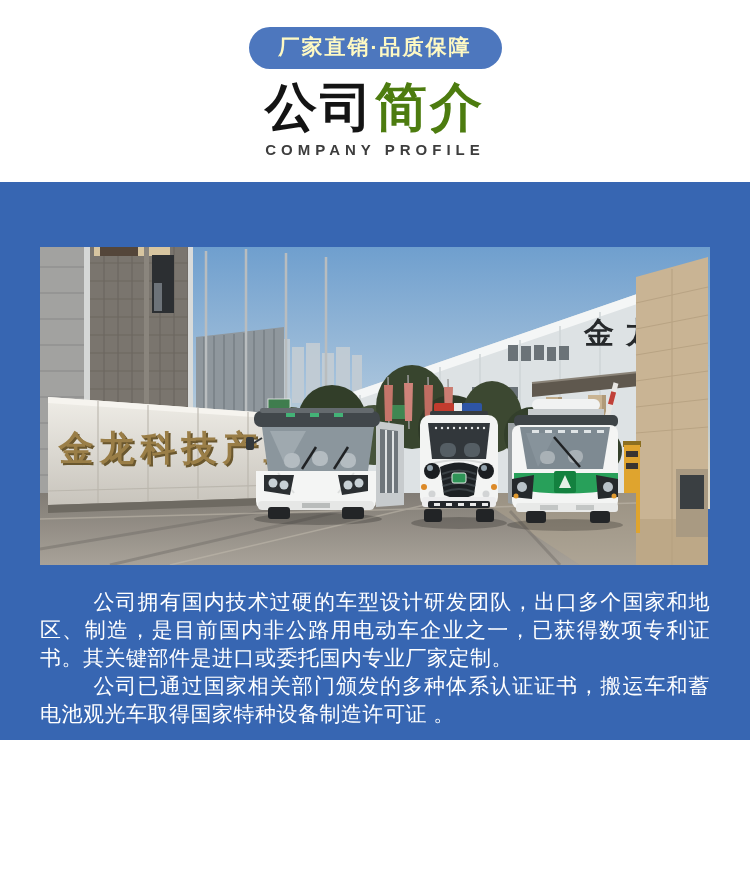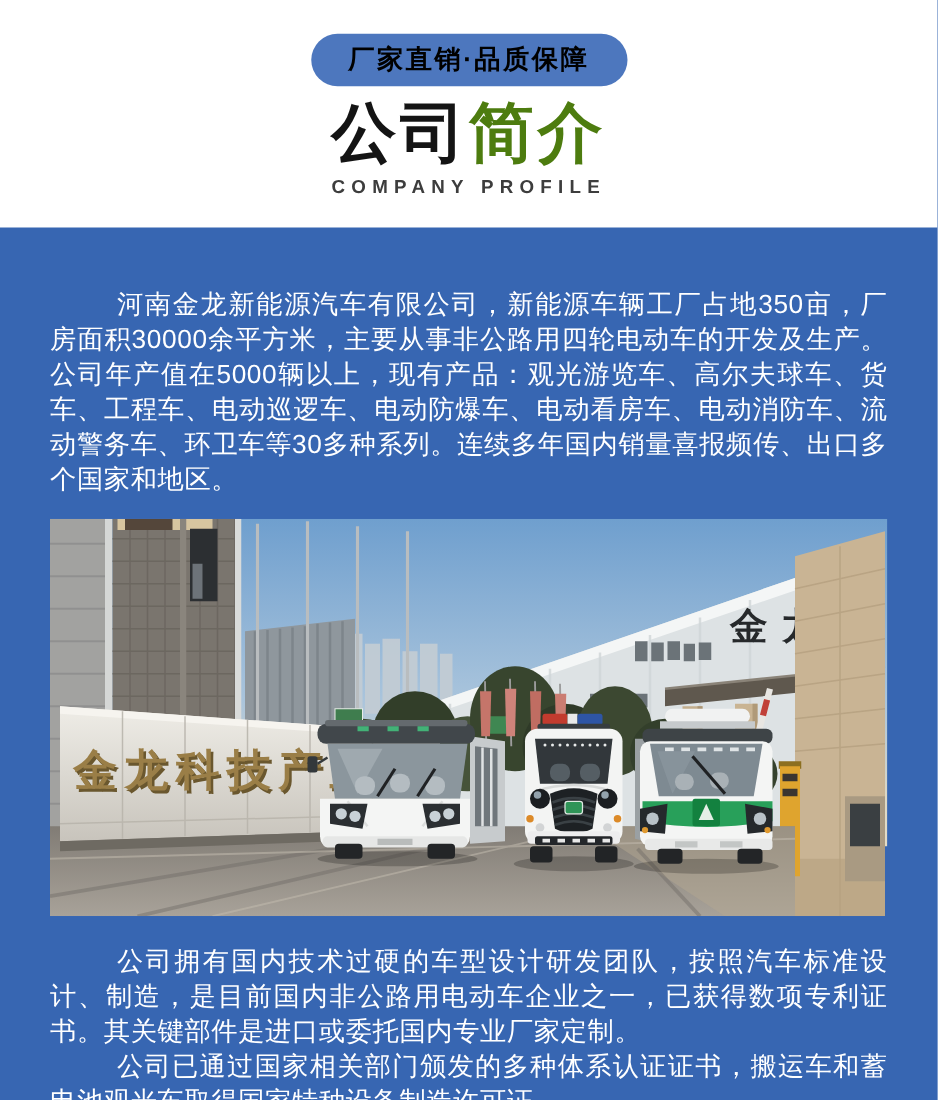--- a/index.html
+++ b/index.html
@@ -12,21 +12,21 @@
   
   .header{
     height:182px;
     box-sizing:border-box;
     padding-top:27px;
     text-align:center;
   }
   .badge{
     display:inline-block;
     background:#4d77be;
-    color:#000000;
+    color:#fef9c3;
     font-size:21px;
     font-weight:600;
     letter-spacing:2px;
     padding:6px 30px 8px;
     border-radius:21px;
   }
   .title{
     margin:9px 0 0;
     font-size:52px;
     line-height:1.12;
@@ -74,21 +74,20 @@
   <header class="header">
     <div class="badge">
       <span>厂家直销·品质保障</span>
     </div>
     <h1 class="title"><span>公司</span><span class="accent">简介</span></h1>
     <div class="subtitle">COMPANY PROFILE</div>
   </header>
 
   <section class="content">
 
-    <p class="para">河南金龙新能源汽车有限公司，新能源车辆工厂占地350亩，厂房面积30000余平方米，主要从事非公路用四轮电动车的开发及生产。公司年产值在5000辆以上，现有产品：观光游览车、高尔夫球车、货车、工程车、电动巡逻车、电动防爆车、电动看房车、电动消防车、流动警务车、环卫车等30多种系列。连续多年国内销量喜报频传、出口多个国家和地区。</p>
 
     <figure class="photo-figure">
       <svg viewBox="0 0 670 318" width="670" height="318" xmlns="http://www.w3.org/2000/svg">
         <defs>
           <linearGradient id="sky" x1="0" y1="0" x2="0" y2="1">
             <stop offset="0" stop-color="#6f9fce"></stop>
             <stop offset="0.55" stop-color="#a9c4dc"></stop>
             <stop offset="0.85" stop-color="#ddd8c5"></stop>
             <stop offset="1" stop-color="#e4dcc6"></stop>
           </linearGradient>
@@ -408,17 +407,17 @@
           <polygon points="519,241 525,228 531,241" fill="#e4efe6"></polygon>
           <rect x="476" y="256" width="102" height="9" rx="3" fill="#e8e9e8"></rect>
           <rect x="500" y="258" width="18" height="5" fill="#c3c6c5"></rect>
           <rect x="536" y="258" width="18" height="5" fill="#c3c6c5"></rect>
           <rect x="486" y="264" width="20" height="12" rx="3" fill="#232527"></rect>
           <rect x="550" y="264" width="20" height="12" rx="3" fill="#232527"></rect>
         </g>
       </svg>
     </figure>
 
-    <p class="para">公司拥有国内技术过硬的车型设计研发团队，按照汽车标准设计、制造，是目前国内非公路用电动车企业之一，已获得数项专利证书。其关键部件是进口或委托国内专业厂家定制。</p>
+    <p class="para">公司拥有国内技术过硬的车型设计研发团队，出口多个国家和地区、制造，是目前国内非公路用电动车企业之一，已获得数项专利证书。其关键部件是进口或委托国内专业厂家定制。</p>
     <p class="para">公司已通过国家相关部门颁发的多种体系认证证书，搬运车和蓄电池观光车取得国家特种设备制造许可证 。</p>
 
   </section>
 </div>
 
 </body></html>

